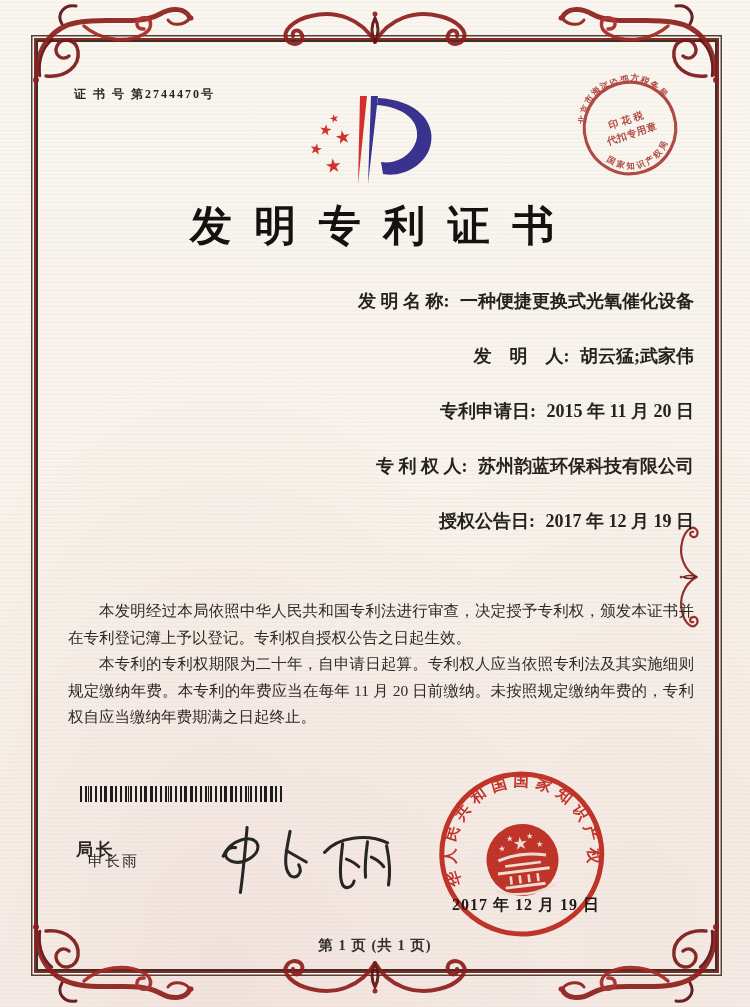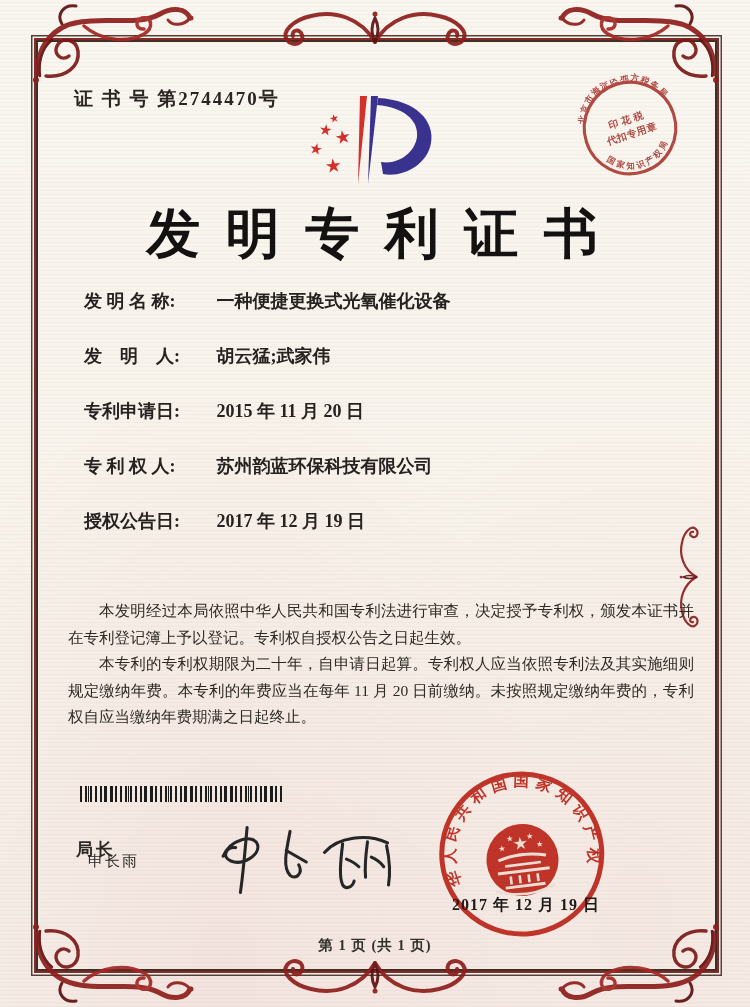--- a/index.html
+++ b/index.html
@@ -13,28 +13,28 @@
       repeating-linear-gradient(0deg, rgba(198,176,168,.10) 0 1px, transparent 1px 4px),
       linear-gradient(180deg,#f9f6f0 0%,#f7f2ea 60%,#f6efe9 100%);
   }
   .frame{
     position:absolute;left:36px;top:40px;right:33px;bottom:36px;
     border:2.5px solid #3f2f29;
     box-shadow:0 0 0 2px #8a2a24, 0 0 0 3.5px #f9f6f1, 0 0 0 5px #53413a;
     pointer-events:none;
   }
   .orn{position:absolute;opacity:.92;}
-  .cert-no{position:absolute;left:74px;top:86px;font-size:19px;letter-spacing:2px;font-weight:600;color:#2b2522;}
+  .cert-no{position:absolute;left:74px;top:86px;font-size:12px;letter-spacing:2px;font-weight:600;color:#2b2522;}
   .logo{position:absolute;left:287px;top:88px;width:176px;height:110px;}
   .title{
     position:absolute;left:0;right:0;top:198px;text-align:center;
-    font-size:54px;font-weight:700;letter-spacing:6px;color:#141210;
+    font-size:42px;font-weight:700;letter-spacing:6px;color:#141210;
   }
   .fields{position:absolute;left:84px;top:292px;right:56px;}
-  .field-row{height:19px;line-height:19px;margin-bottom:36px;font-size:18px;font-weight:600;white-space:nowrap;color:#262220;}
+  .field-row{height:19px;line-height:19px;margin-bottom:36px;font-size:18px;font-weight:600;white-space:nowrap;color:#262220;text-align:right;}
   .f-label{display:inline-block;min-width:122px;}
   .f-value{margin-left:6px;}
   .paras{position:absolute;left:68px;right:56px;top:598px;}
   .paras p{
     margin:0;font-size:15.5px;line-height:26.5px;text-indent:2em;
     text-align:justify;color:#2e2a26;font-weight:500;
   }
   .barcode{
     position:absolute;left:80px;top:786px;width:205px;height:16px;
     background:

